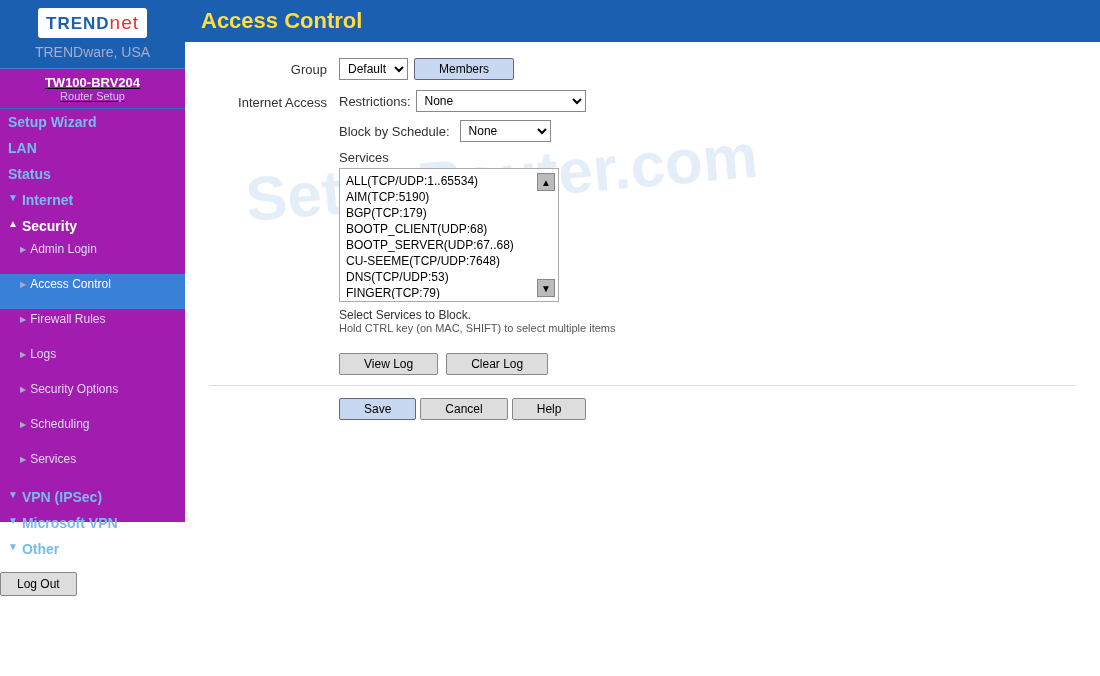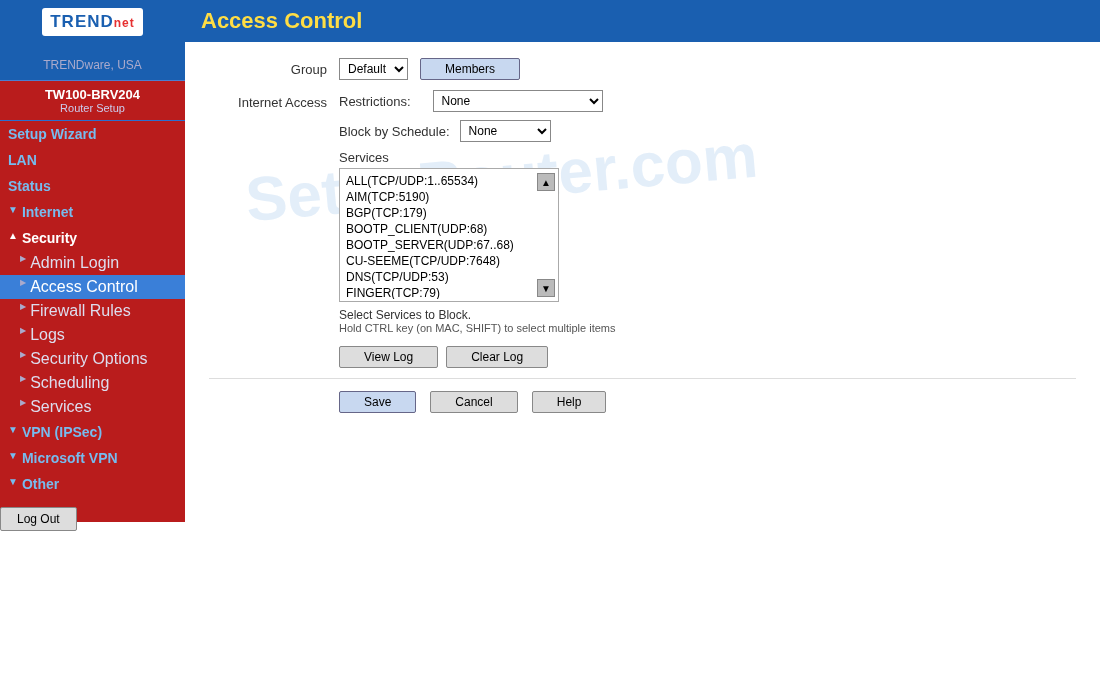--- a/index.html
+++ b/index.html
@@ -2,21 +2,21 @@
 <html><head>
   <meta charset="utf-8">
   <style>
     * { margin: 0; padding: 0; box-sizing: border-box; }
     body { font-family: Arial, sans-serif; font-size: 13px; background: #fff; width: 1100px; height: 676px; overflow: hidden; display: flex; }
 
     
     #sidebar {
       width: 185px;
       min-width: 185px;
-      background: #b91c1c;
+      background: #a21caf;
       display: flex;
       flex-direction: column;
       height: 522px;
     }
 
     #logo-area {
       background: #1a5fb0;
       padding: 8px;
       display: flex;
       flex-direction: column;
@@ -34,25 +34,26 @@
       align-items: center;
     }
 
     #logo-tagline {
       font-size: 9px;
       color: #aac;
       margin-top: 2px;
     }
 
     .nav-item {
-      padding: 3px 12px 3px 20px;
+      padding: 3px 12px 18px 20px;
       color: #dde;
-      font-size: 16px;
-      cursor: pointer;
-      display: flex;
+      font-size: 12px;
+      cursor: pointer;
+      display: flex;
+      align-items: center;
       gap: 4px;
     }
 
     .nav-item.selected {
       background: #3a7fd8;
       color: white;
     }
 
     .nav-item::before {
       content: '▶';
@@ -140,21 +141,21 @@
       width: 130px;
       text-align: right;
       padding-right: 12px;
       color: #333;
       font-size: 13px;
     }
 
     .form-controls {
       display: flex;
       align-items: center;
-      gap: 12px;
+      gap: 6px;
     }
 
     select.styled {
       padding: 2px 4px;
       font-size: 12px;
       border: 1px solid #888;
       background: white;
       cursor: pointer;
     }
 
@@ -174,21 +175,21 @@
 
     .ia-content {
       display: inline-block;
       vertical-align: top;
     }
 
     .restrictions-row {
       display: flex;
       align-items: center;
       margin-bottom: 8px;
-      gap: 22px;
+      gap: 5px;
     }
 
     .restrictions-label {
       color: #333;
       font-size: 13px;
     }
 
     .schedule-row {
       display: flex;
       align-items: center;
@@ -225,55 +226,55 @@
       display: flex;
       align-items: center;
       justify-content: center;
       font-size: 10px;
     }
 
     .action-row {
       display: flex;
       align-items: center;
       gap: 8px;
-      margin-top: 12px;
+      margin-top: 19px;
       position: relative;
       z-index: 1;
     }
 
     .bottom-action-row {
       display: flex;
       align-items: center;
-      gap: 14px;
+      gap: 4px;
       margin-top: 12px;
       position: relative;
       z-index: 1;
     }
 
     .divider-line {
       border: none;
       border-top: 1px solid #ddd;
       margin: 10px 0;
     }
   </style>
 </head>
 <body>
 
 <div id="sidebar">
   <div id="logo-area">
     <div id="logo-box">
       <div style="display:flex; align-items:baseline;">
         <span id="logo-trend" style="font-size:17px; font-weight:bold; color:#1a5fb0; letter-spacing:1px;">TREND</span>
-        <span id="logo-net" style="font-size:12px; font-weight:bold; color:#e63030; letter-spacing:1px;">net</span>
+        <span id="logo-net" style="font-size:19px; font-weight:normal; color:#e63030; letter-spacing:1px;">net</span>
       </div>
     </div>
-    <div id="logo-tagline" style="color:#aac; font-size:12px; margin-top:18px;">TRENDware, USA</div>
-  </div>
-
-  <div style="padding: 6px 0; border-bottom: 1px solid #2a6fd0; text-align:center;">
+    <div id="logo-tagline" style="color:#aac; font-size:14px; margin-top:2px;">TRENDware, USA</div>
+  </div>
+
+  <div style="padding: 6px 0; border-bottom: 1px solid #2a6fd0; text-align:center;text-decoration:underline;">
     <div style="color:white; font-weight:bold; font-size:13px;">TW100-BRV204</div>
     <div style="color:#cce; font-size:11px;">Router Setup</div>
   </div>
 
   <div class="sidebar-separator"></div>
 
   <div class="nav-section-header">
     <span>Setup Wizard</span>
   </div>
 

